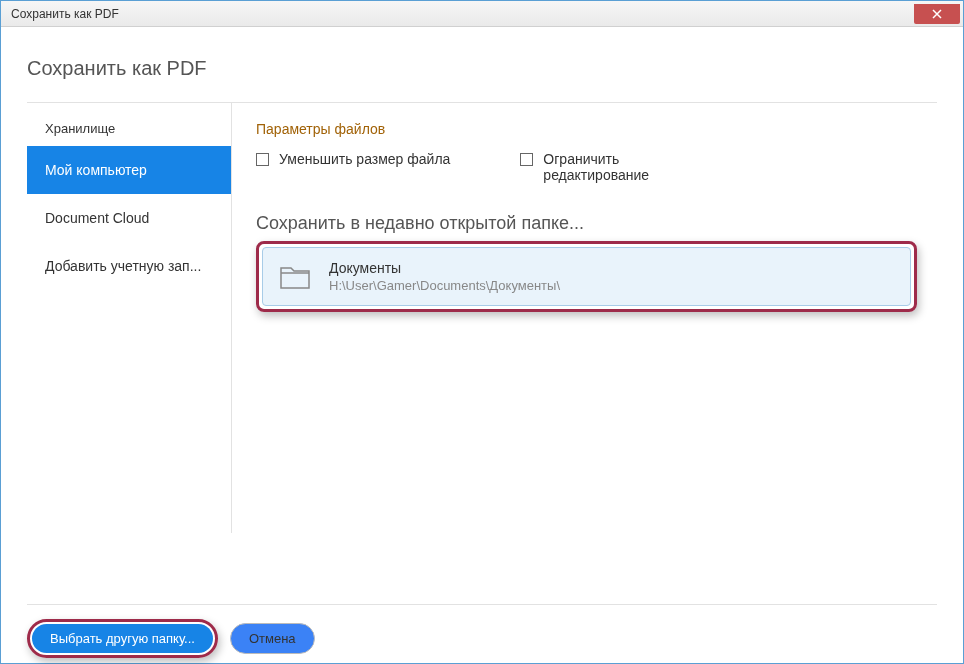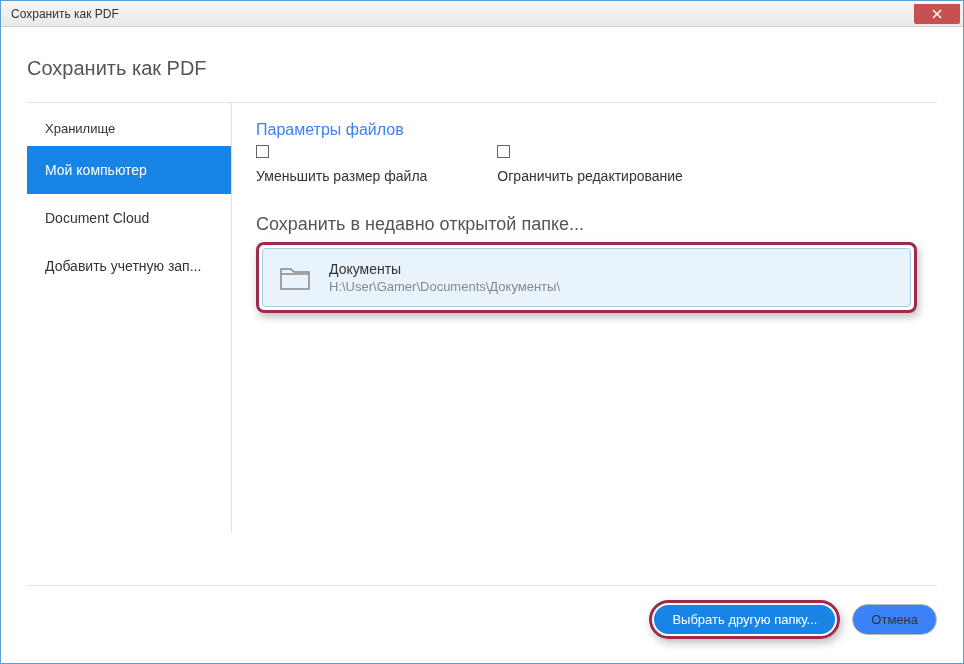--- a/index.html
+++ b/index.html
@@ -79,38 +79,37 @@
 }
 .sidebar-item.active {
   background: #1784e6;
   color: #fff;
 }
 .content {
   flex: 1;
   padding: 18px 20px 0 24px;
 }
 .section-title {
-  font-size: 16px;
-  color: #3b82f6;
-  margin-bottom: 4px;
+  font-size: 14px;
+  color: #a16207;
+  margin-bottom: 14px;
 }
 .checkbox-row {
   display: flex;
   gap: 70px;
   margin-bottom: 30px;
 }
 .checkbox-item {
   display: flex;
   align-items: flex-start;
   gap: 10px;
   font-size: 14px;
   color: #333;
   cursor: pointer;
   max-width: 200px;
-  flex-direction: column;
 }
 .checkbox-box {
   width: 13px;
   height: 13px;
   border: 1px solid #666;
   flex-shrink: 0;
   margin-top: 2px;
 }
 .recent-title {
   font-size: 18px;
@@ -146,27 +145,26 @@
   font-size: 14px;
   color: #333;
 }
 .folder-path {
   font-size: 13px;
   color: #888;
   margin-top: 2px;
 }
 .footer {
   position: absolute;
-  bottom: 24px;
+  bottom: 5px;
   right: 26px;
   left: 26px;
   border-top: 1px solid #e2e2e2;
   padding-top: 14px;
   display: flex;
-  justify-content: flex-end;
   gap: 12px;
   align-items: center;
 }
 .btn-primary-wrap {
   border: 3px solid #9e2b4a;
   border-radius: 22px;
   padding: 2px;
   box-shadow: 2px 4px 8px rgba(0,0,0,0.25);
 }
 .btn-primary {

